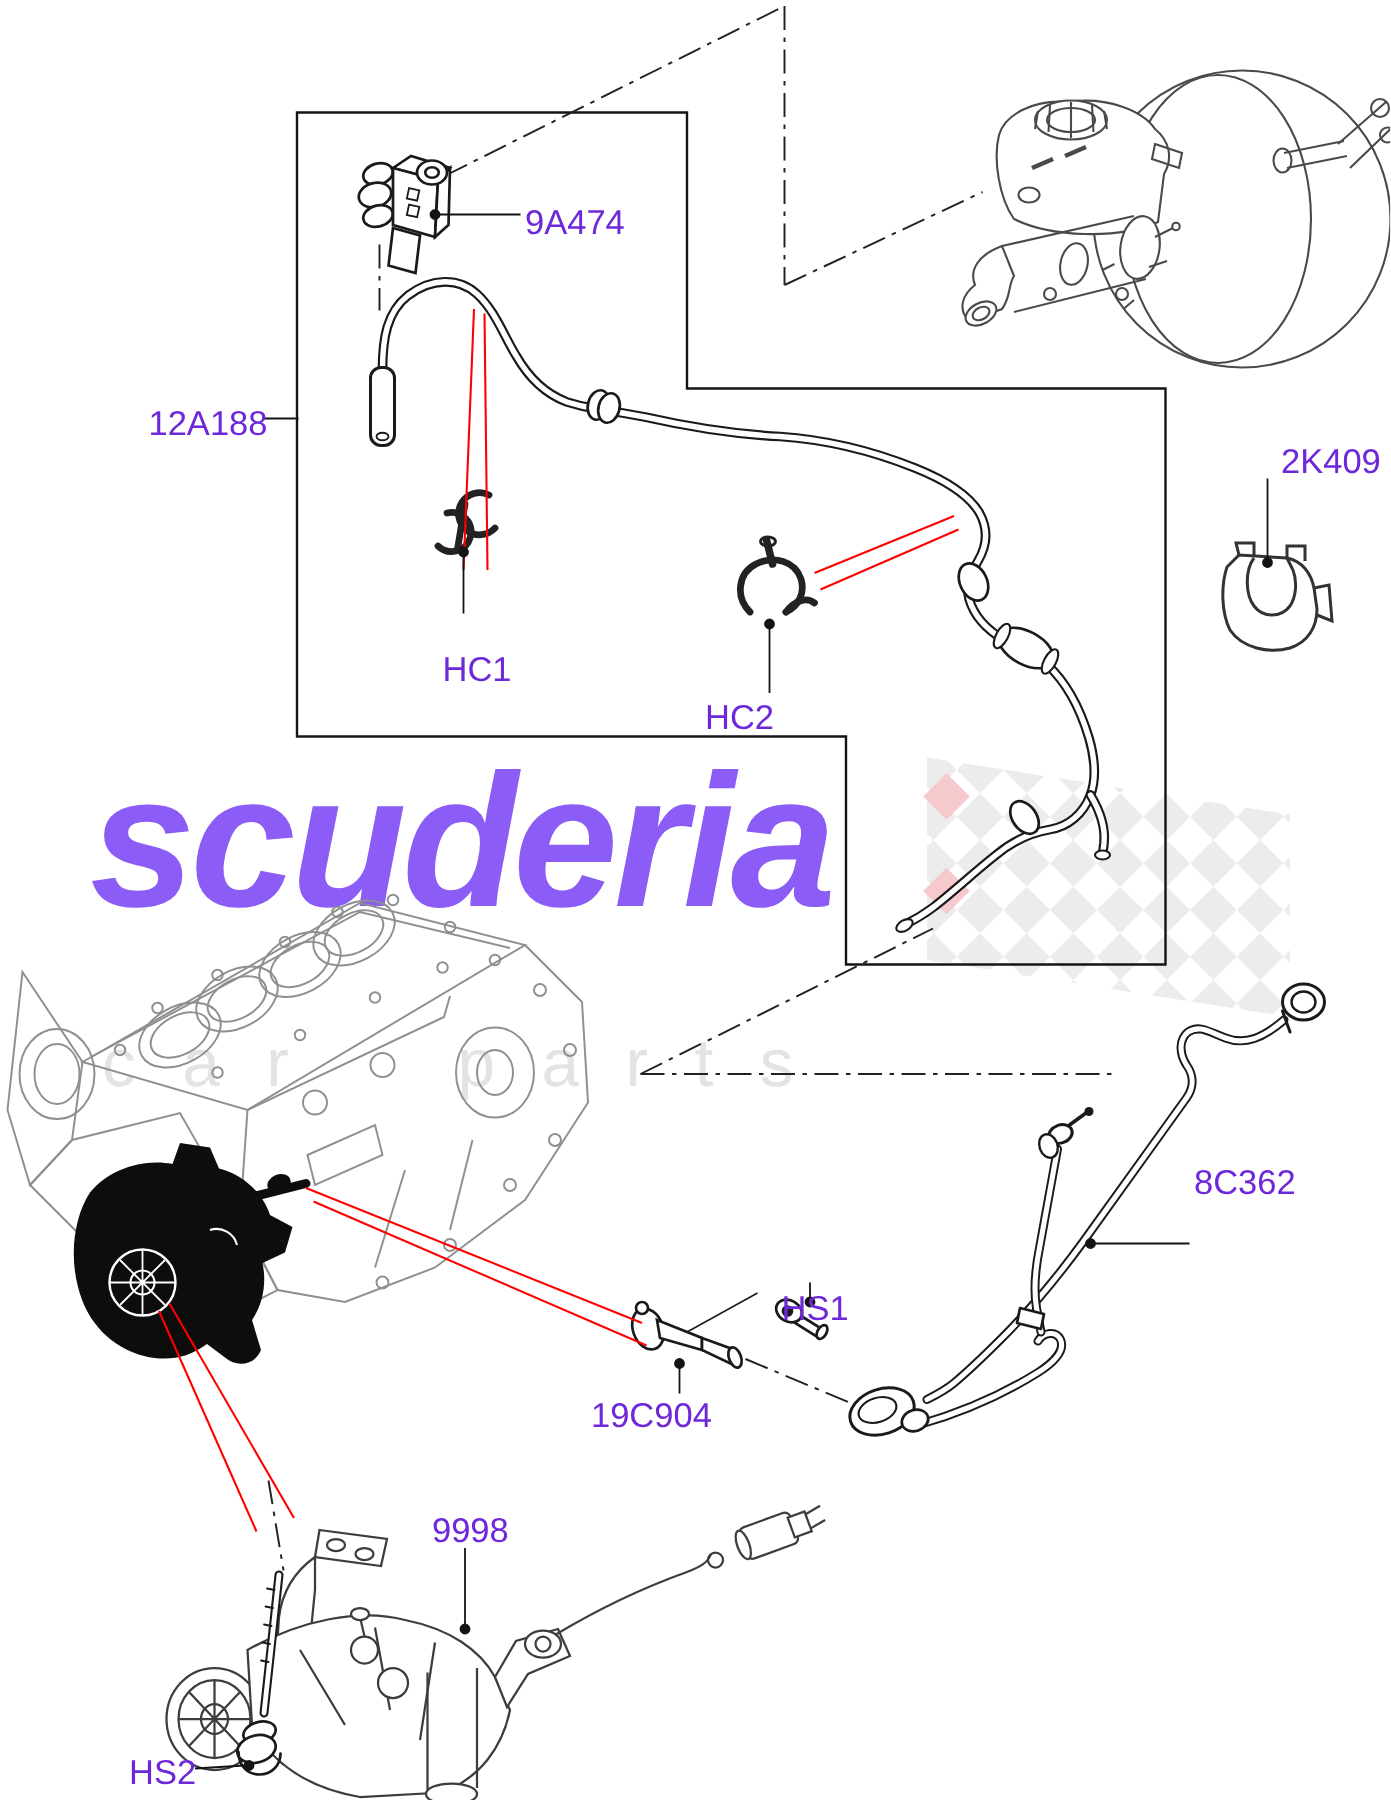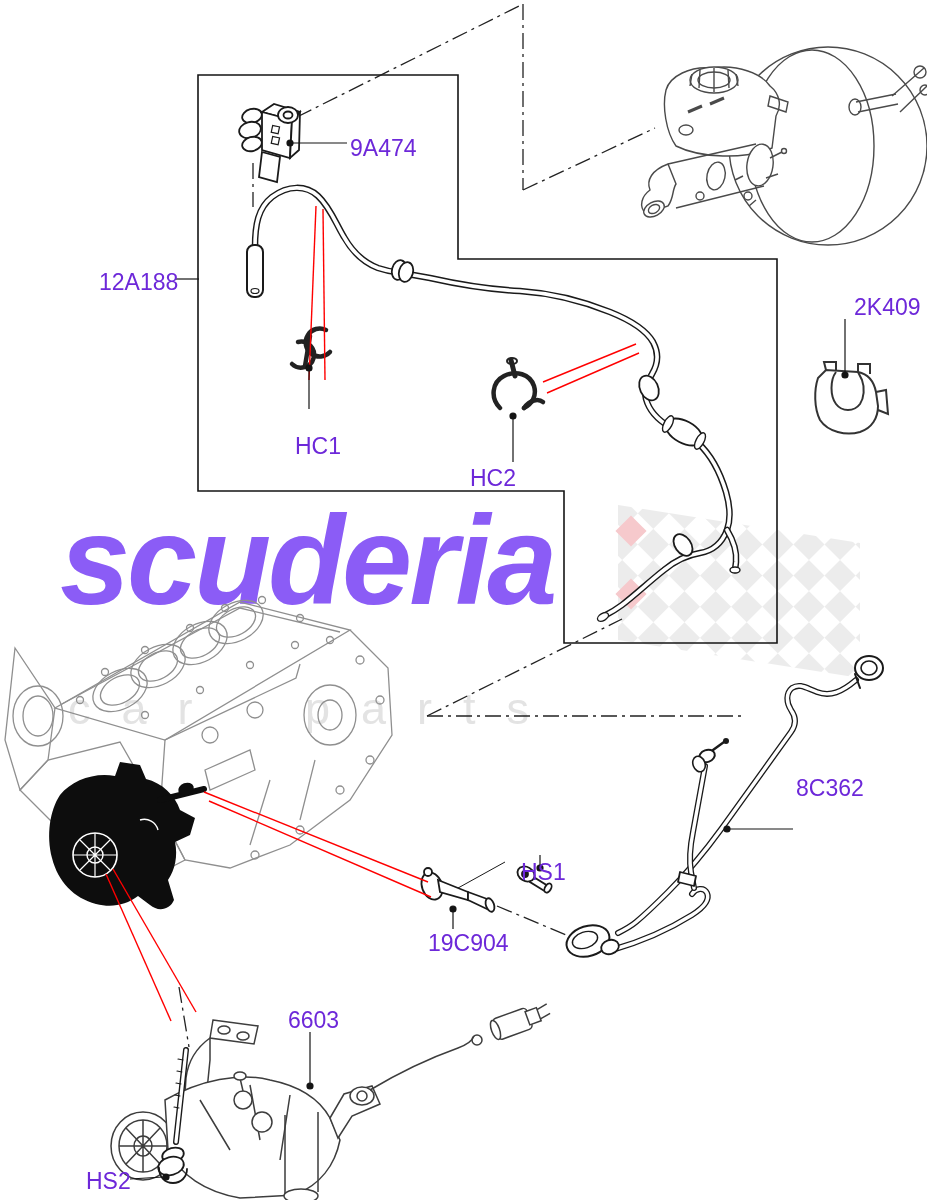--- a/index.html
+++ b/index.html
@@ -307,17 +307,17 @@
     </g>
   </svg>
 
   <div class="part-label" style="left:350px;top:136px">9A474</div>
   <div class="part-label" style="left:99px;top:270px">12A188</div>
   <div class="part-label" style="left:295px;top:434px">HC1</div>
   <div class="part-label" style="left:470px;top:466px">HC2</div>
   <div class="part-label" style="left:854px;top:295px">2K409</div>
   <div class="part-label" style="left:796px;top:776px">8C362</div>
   <div class="part-label" style="left:521px;top:860px">HS1</div>
-  <div class="part-label" style="left:428px;top:931px">19C904</div>
-  <div class="part-label" style="left:288px;top:1008px">6603</div>
+  <div class="part-label" style="left:394px;top:931px">19C904</div>
+  <div class="part-label" style="left:288px;top:1008px">9998</div>
   <div class="part-label" style="left:86px;top:1169px">HS2</div>
 
 </div>
 
 </body></html>

